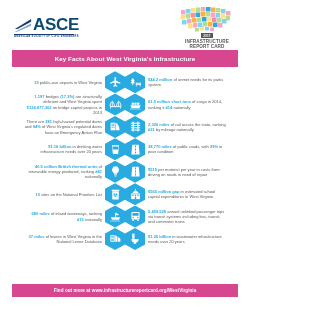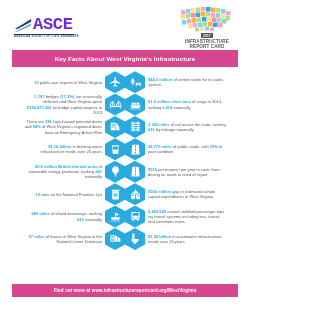--- a/index.html
+++ b/index.html
@@ -18,21 +18,21 @@
     padding:8px 12px 4px 14px;box-sizing:border-box;height:50px;
   }
   .asce-logo{display:flex;flex-direction:column;align-items:flex-start;}
   .asce-mark{display:flex;align-items:flex-end;}
   .asce-swoosh{
     width:18px;height:17px;margin-right:1px;position:relative;overflow:hidden;
   }
   .asce-swoosh svg{display:block;}
   .asce-word{
     font-size:17px;font-weight:bold;letter-spacing:-0.3px;
-    color:#6d28d9;line-height:16px;font-family:Liberation Mono, monospace;
+    color:#0c4a6e;line-height:16px;font-family:Liberation Sans, sans-serif;
   }
   .asce-rule{width:60px;height:1.4px;background:#1b3d6d;margin:1px 0 0.5px 0;}
   .asce-tag{
     font-size:2.6px;letter-spacing:0.32px;color:#1b3d6d;
     white-space:nowrap;font-weight:bold;
   }
 
   .irc-logo{display:flex;flex-direction:column;align-items:center;width:62px;}
   .irc-map{width:58px;height:28px;position:relative;}
   .irc-map svg{display:block;}

